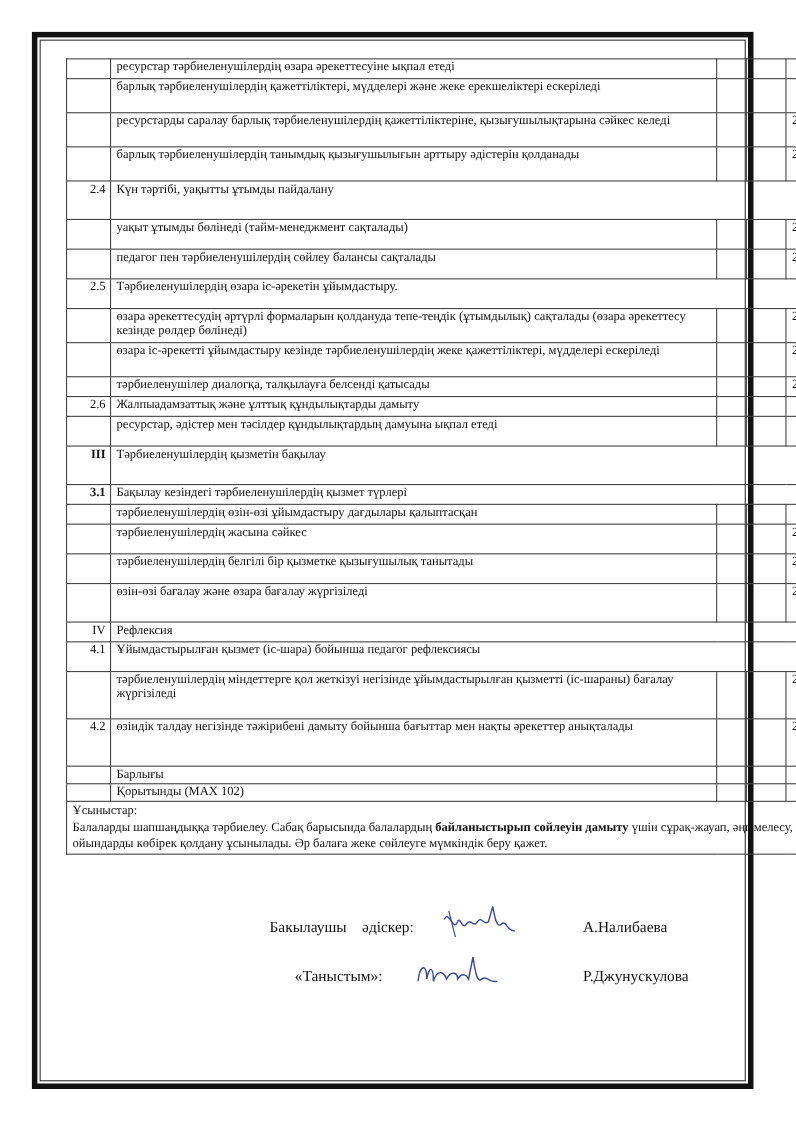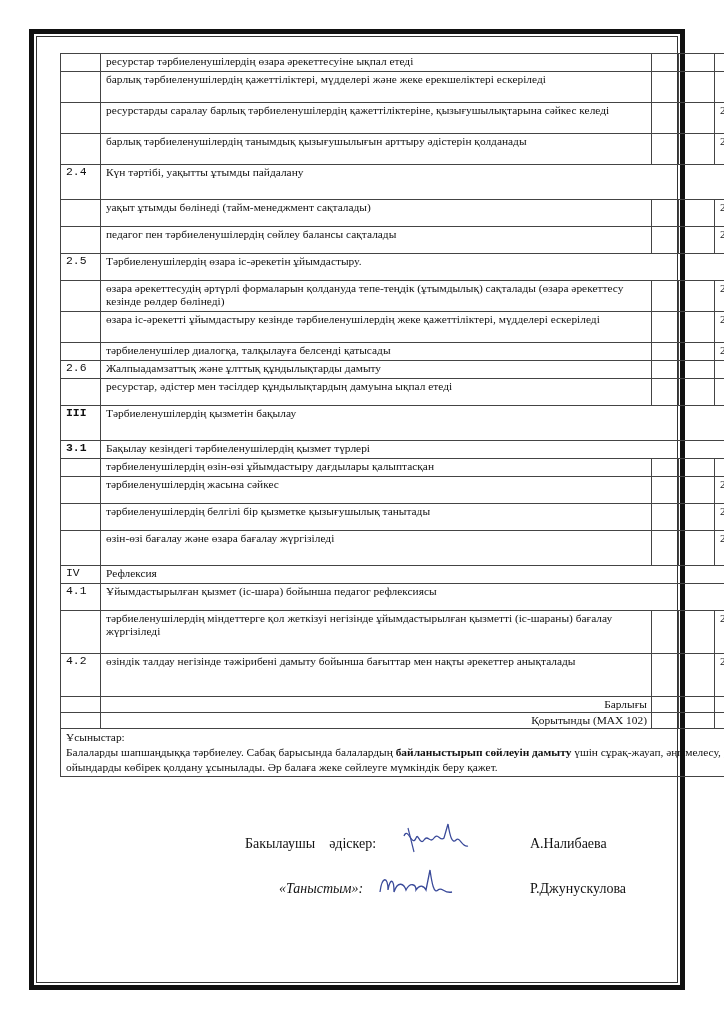--- a/index.html
+++ b/index.html
@@ -5,25 +5,25 @@
   html, body { margin:0; padding:0; background:#fff; }
   body { width:724px; height:1024px; position:relative; overflow:hidden;
          font-family:"Liberation Serif", serif; color:#111; }
   .frame-outer { position:absolute; left:29px; top:29px; width:656px; height:961px;
                  border:5px solid #111; box-sizing:border-box; }
   .frame-inner { position:absolute; left:36px; top:36px; width:642px; height:947px;
                  border:1px solid #333; box-sizing:border-box; }
   table.eval { position:absolute; left:60px; top:53px; width:721px;
                border-collapse:collapse; font-size:11.4px; line-height:13px; }
   table.eval td { border:1px solid #444; padding:1px 4px 1px 5px; vertical-align:top; }
-  td.num { width:30px; text-align:left; padding-left:2px; padding-right:2px;font-family:Liberation Mono, monospace; }
+  td.num { width:30px; text-align:right; padding-left:2px; padding-right:2px; }
   td.num.bold { font-weight:bold; }
   td.c1 { width:17px; } td.c2 { width:26px; } td.c3 { width:26px; } td.c4 { width:20px; }
   td.score { text-align:left; padding-left:8px; }
-  td.right { text-align:right; padding-right:4px; }
+  td.right { text-align:left; padding-right:4px; }
   tr.h26 td { height:24px;margin-left:32px; } tr.h20 td { height:15px; } tr.h30 td { height:28px;margin-left:40px; }
   tr.h33 td { height:32px; }
   td.notes { padding:2px 4px 4px 4px; line-height:15px; }
   td.notes p { margin:0; }
   .sig { position:absolute; font-size:14px; }
   .scribble { position:absolute; }
 </style>
 <style>tr.h46 td{height:40px;}</style></head>
 <body>
 
@@ -217,17 +217,17 @@
     </tbody>
 </table>
 
 <div class="sig" style="left: 221px; top: 836px; white-space: pre; margin-left: 24px;">Бакылаушы    әдіскер:</div>
 <svg class="scribble" style="left:398px; top:818px;" width="72" height="40">
   <path d="M6 18 C10 8,14 30,18 20 C20 14,22 28,26 22 C30 16,32 26,36 20 C40 14,42 24,46 20 L50 6 C52 18,54 26,58 22 C62 18,64 30,70 28" fill="none" stroke="#3a4a9a" stroke-width="1.3"></path>
   <path d="M10 10 L16 34" fill="none" stroke="#3a4a9a" stroke-width="1.1"></path>
 </svg>
 <div class="sig" style="left: 530px; top: 836px; white-space: pre;">А.Налибаева</div>
 
-<div class="sig" style="left: 279px; top: 881px; white-space: pre; font-style: italic;">«Таныстым»:</div>
+<div class="sig" style="left: 268px; top: 881px; white-space: pre;">«Таныстым»:</div>
 <svg class="scribble" style="left:374px; top:866px;" width="84" height="40">
   <path d="M6 26 C8 10,14 10,14 24 C16 12,20 12,20 26 C24 14,30 18,32 24 C36 16,42 18,42 24 C46 18,50 20,52 24 L56 4 C58 18,60 28,64 24 C68 20,70 28,78 26" fill="none" stroke="#3a4a9a" stroke-width="1.3"></path>
 </svg>
 <div class="sig" style="left: 530px; top: 881px; white-space: pre;">Р.Джунускулова</div>
 
 </body></html>

